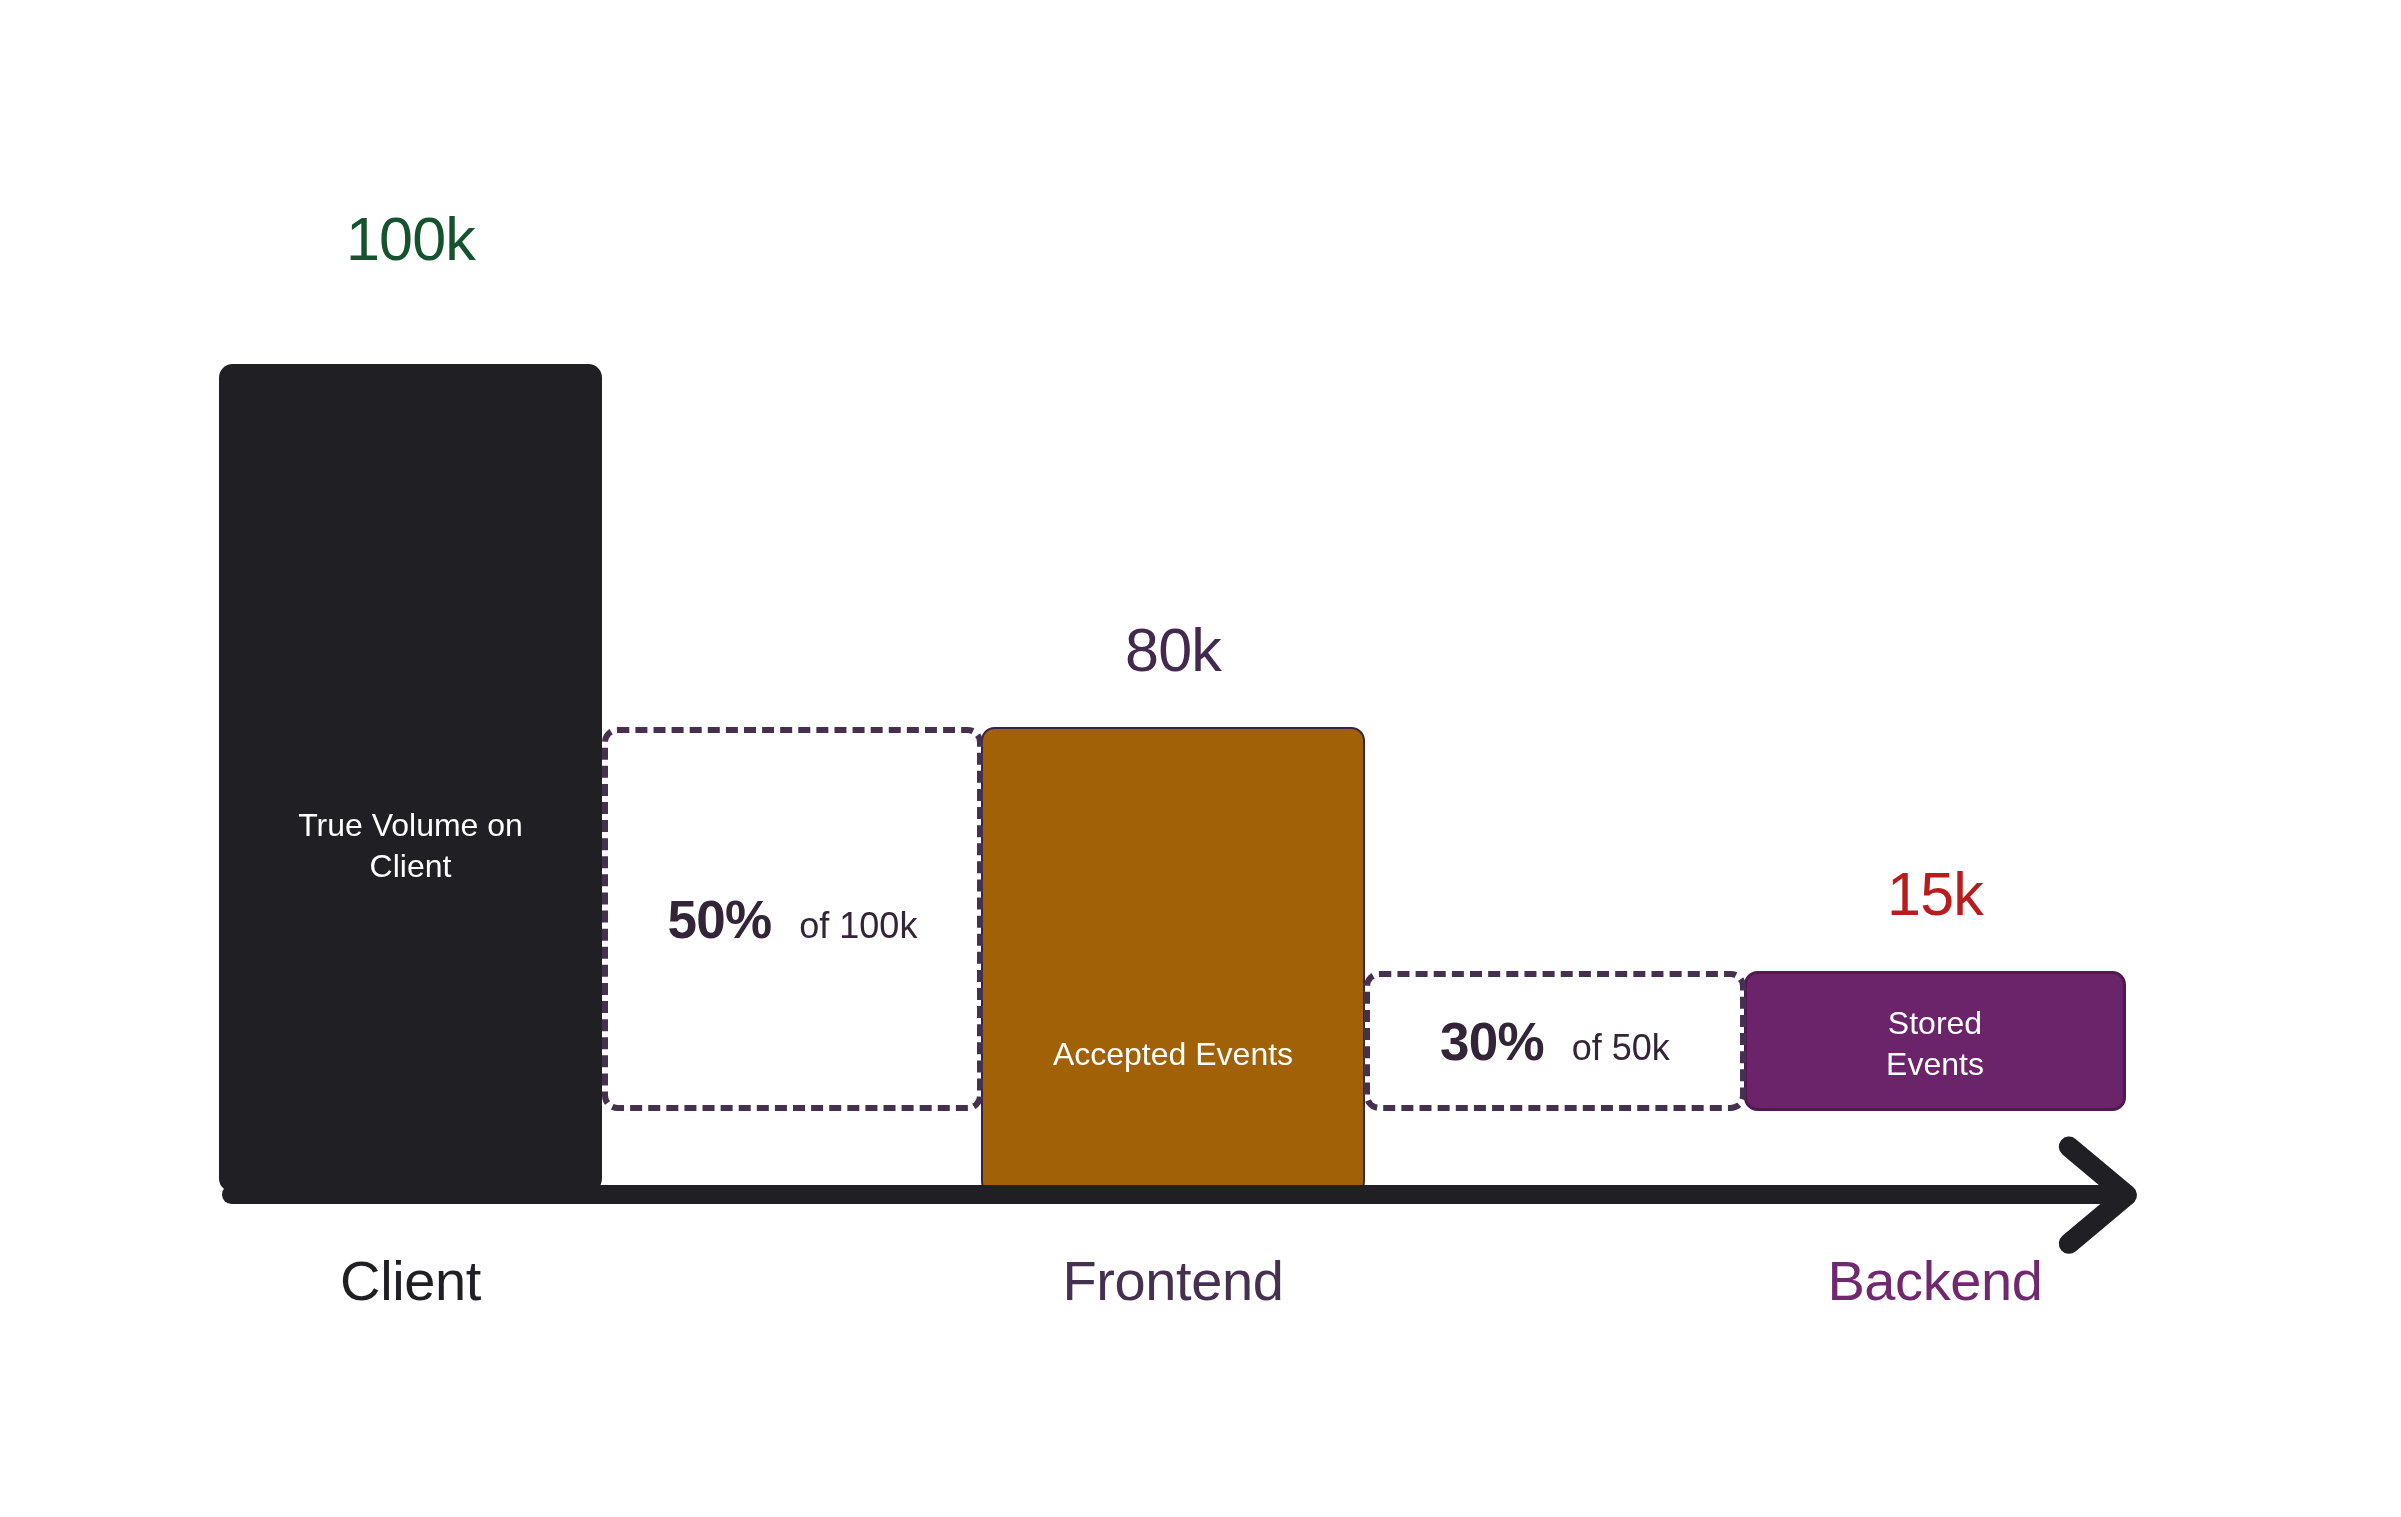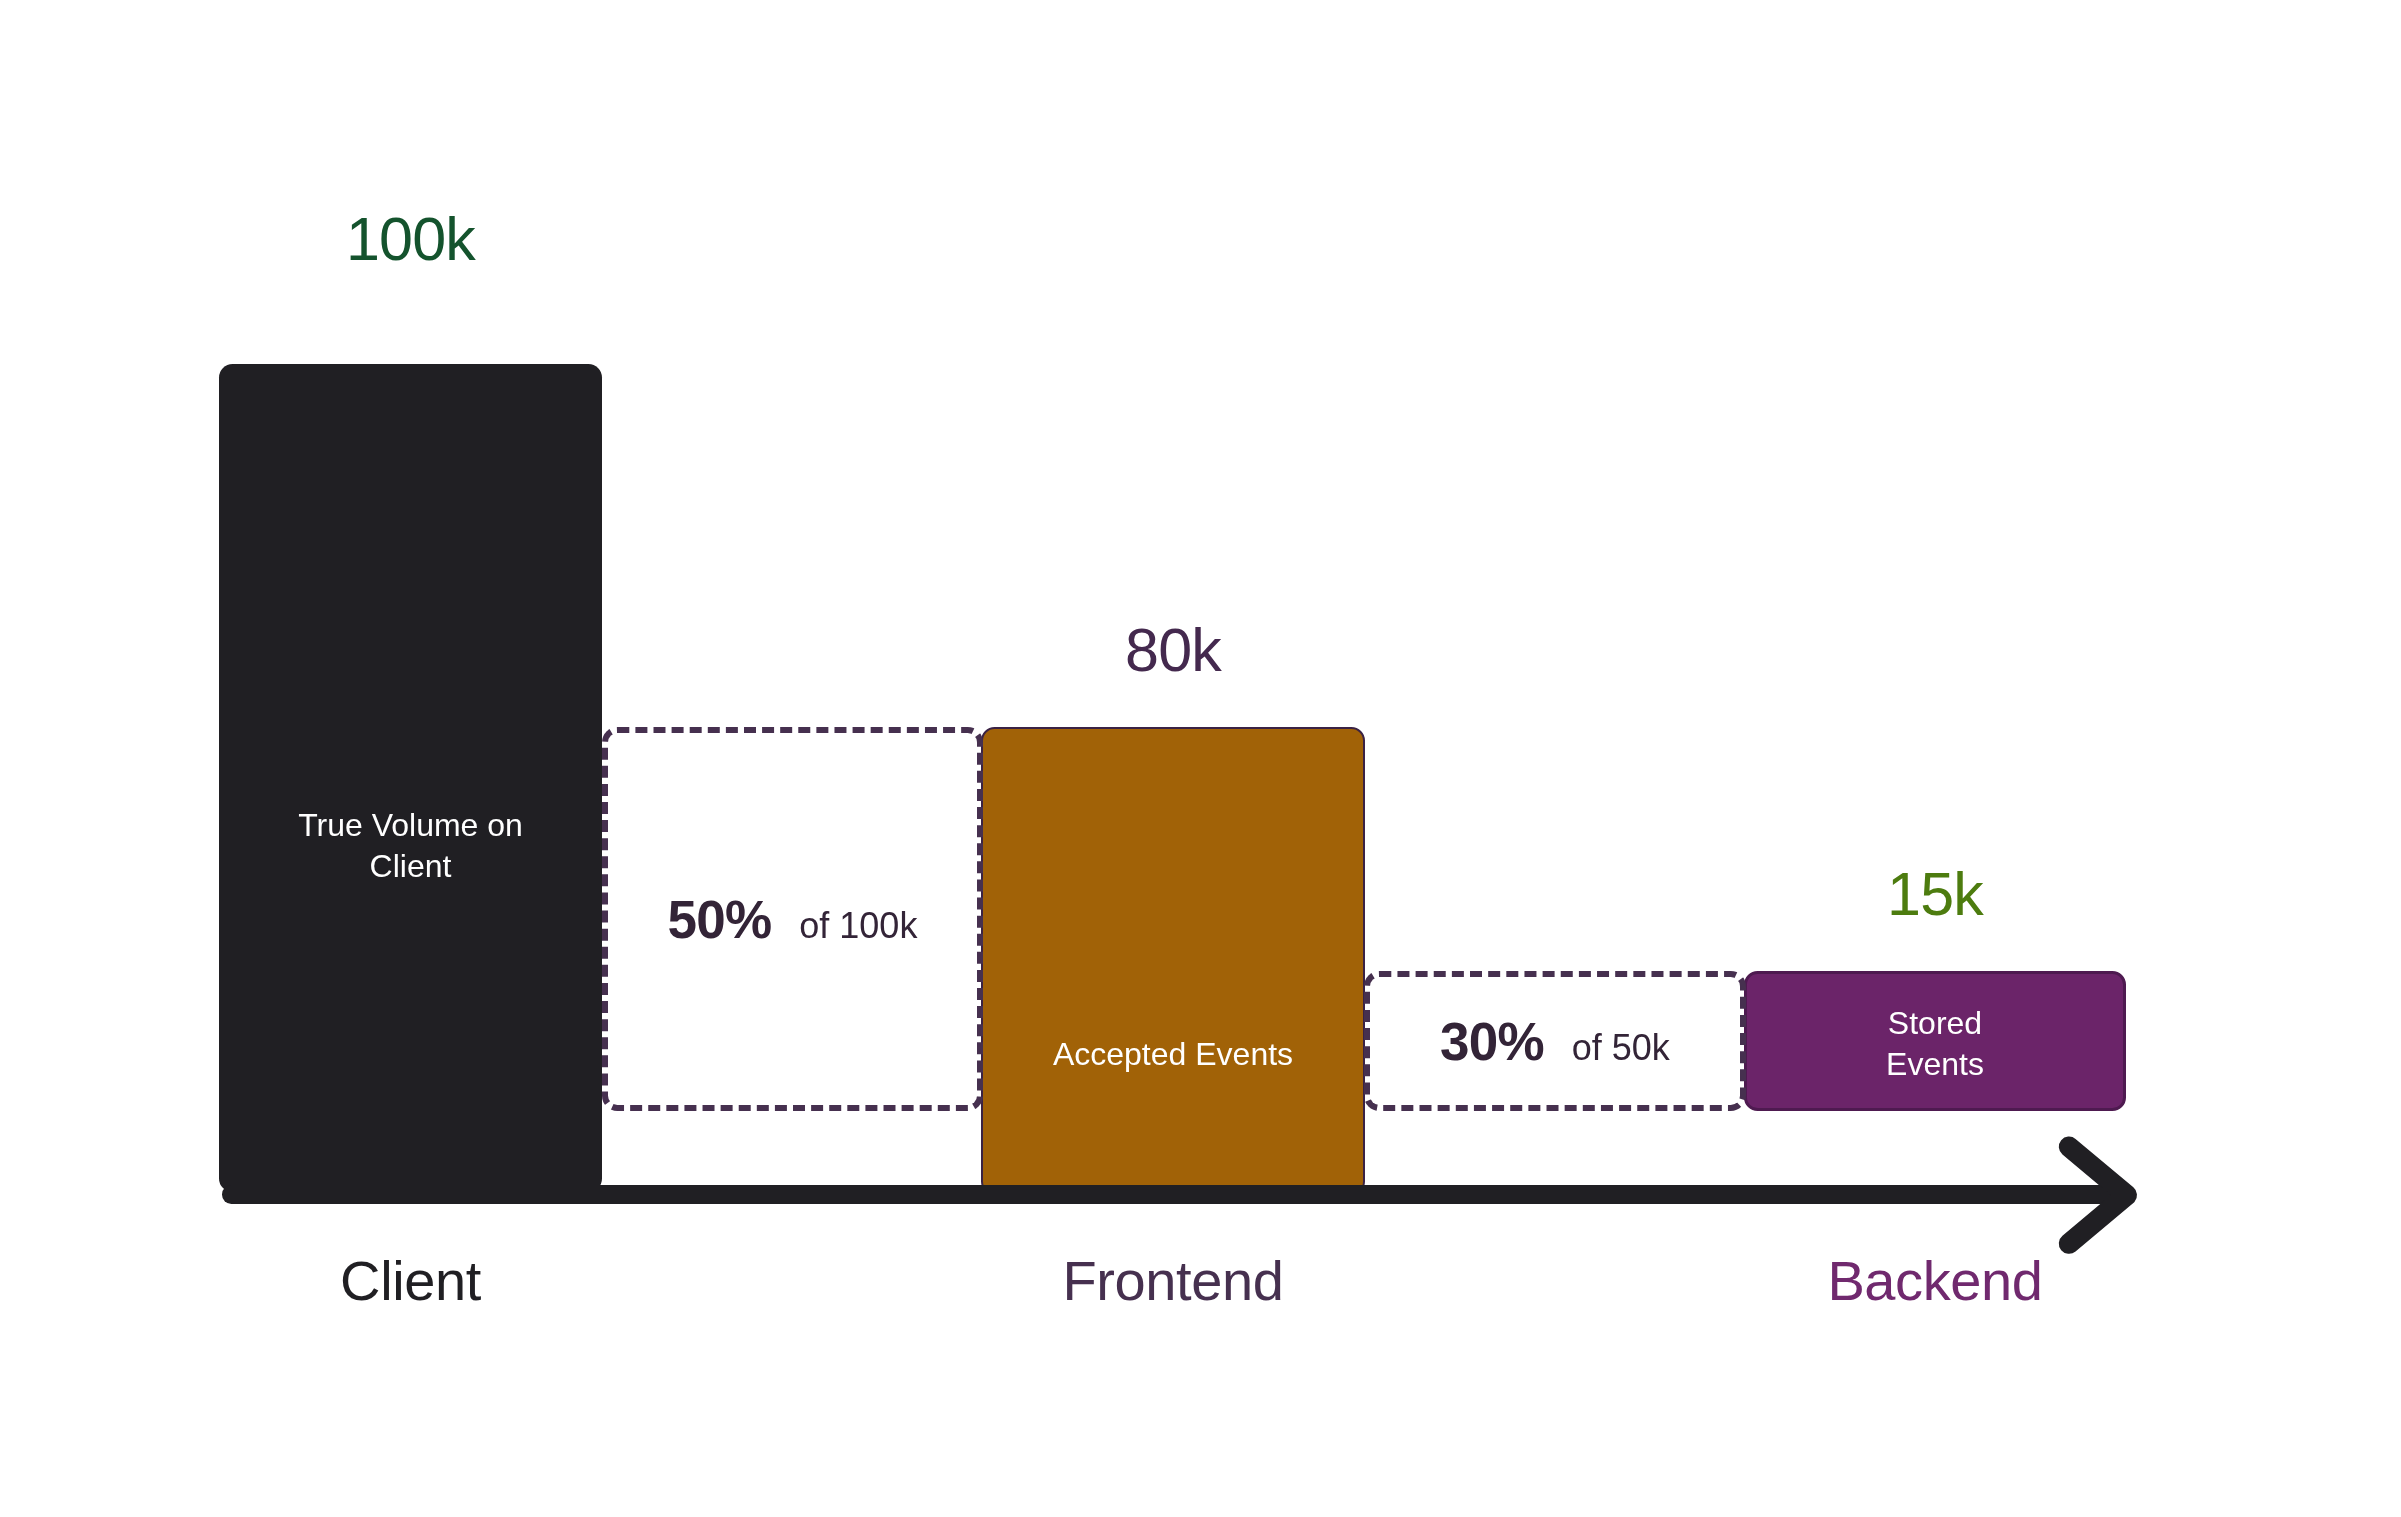--- a/index.html
+++ b/index.html
@@ -38,21 +38,21 @@
   #label-50k {
     left: 981px;
     width: 384px;
     top: 620px;
     color: #44294E;
   }
   #label-15k {
     left: 1744px;
     width: 382px;
     top: 864px;
-    color: #4d7c0f;
+    color: #b91c1c;
   }
 
   
   .bar {
     position: absolute;
     box-sizing: border-box;
     border-radius: 13.6px;
     display: flex;
     align-items: flex-end;
     justify-content: center;

